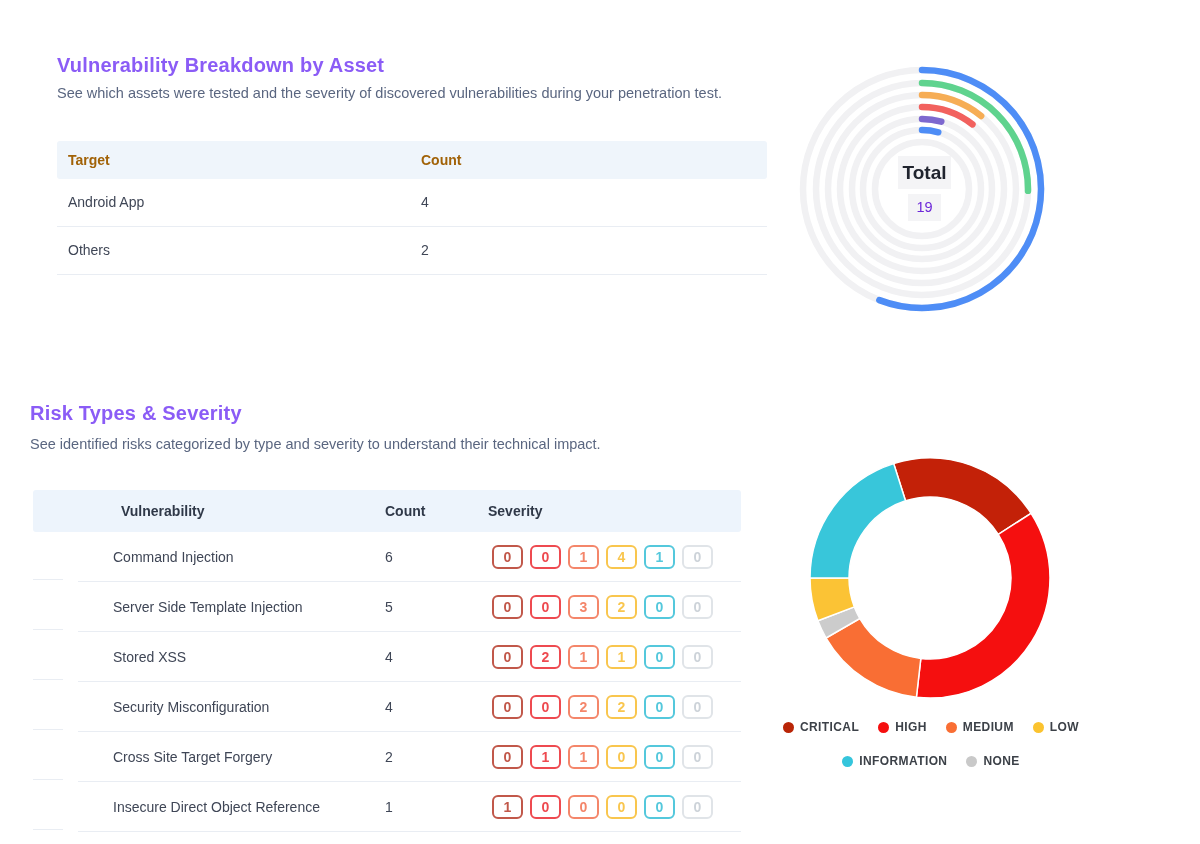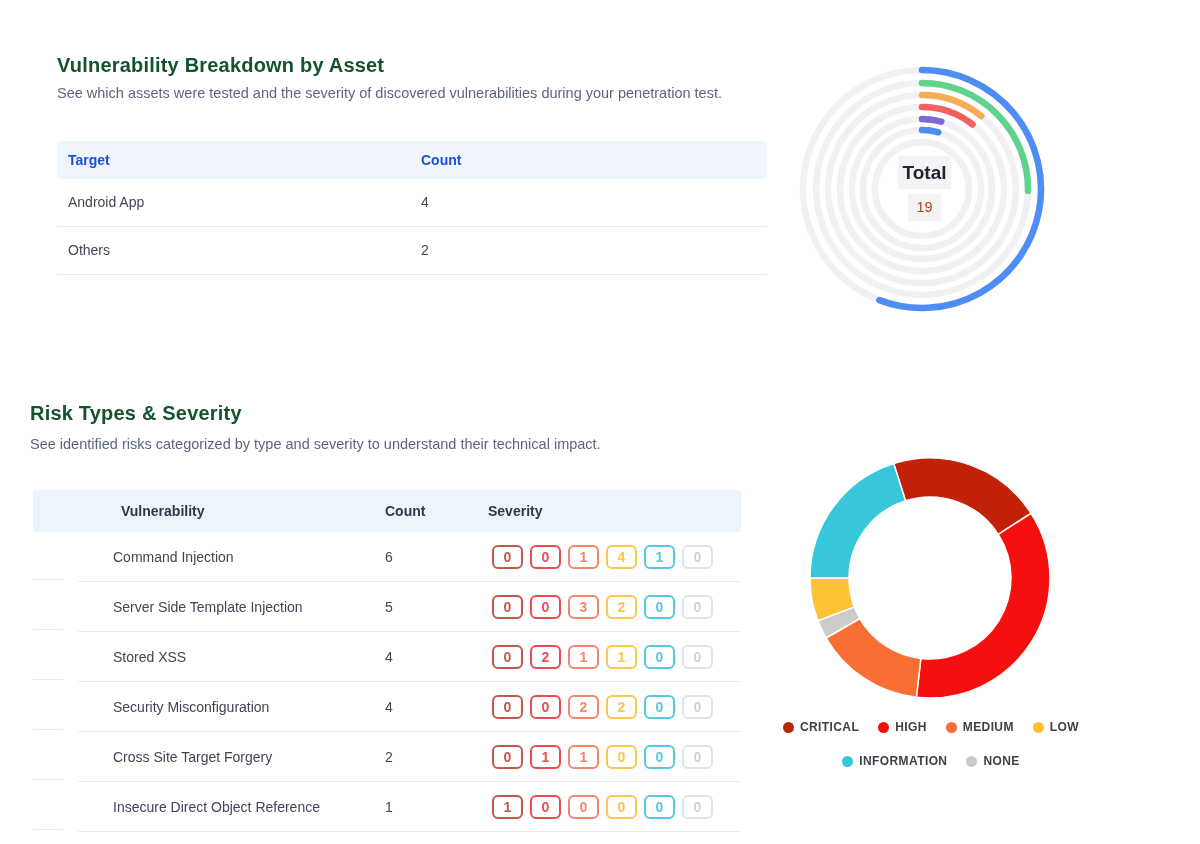--- a/index.html
+++ b/index.html
@@ -1,39 +1,39 @@
 <!DOCTYPE html>
 <html><head>
 <meta charset="utf-8">
 <style>
   html,body{margin:0;padding:0;background:#ffffff;}
   .canvas{position:relative;width:1200px;height:844px;background:#ffffff;overflow:hidden;
           font-family:"Liberation Sans", sans-serif;}
 
-  .section-title{position:absolute;font-size:20px;font-weight:700;color:#14532d;letter-spacing:.2px;}
+  .section-title{position:absolute;font-size:20px;font-weight:700;color:#8b5cf6;letter-spacing:.2px;}
   .section-subtitle{position:absolute;font-size:14.5px;color:#5a6680;}
 
   
   .table1{position:absolute;left:57px;top:141px;width:710px;}
   .t1-header{position:relative;height:38px;background:#eff5fb;border-radius:3px;
-             font-size:14px;font-weight:600;color:#1d4ed8;}
+             font-size:14px;font-weight:600;color:#a16207;}
   .t1-header span{position:absolute;line-height:38px;}
   .t1-h-target{left:11px;}
   .t1-h-count{left:364px;}
   .t1-row{position:relative;height:47px;border-bottom:1px solid #e9edf3;font-size:14px;color:#3f4656;}
   .t1-row span{position:absolute;line-height:47px;}
   .t1-cell-target{left:11px;}
   .t1-cell-count{left:364px;}
 
   
   .ring-chart{position:absolute;left:792px;top:59px;width:260px;height:260px;}
   .ring-total-box{position:absolute;left:898px;top:156px;width:53px;height:33px;background:#f4f4f6;
                   text-align:center;line-height:33px;font-size:19px;font-weight:700;color:#20242e;}
   .ring-num-box{position:absolute;left:908px;top:194px;width:33px;height:27px;background:#f4f4f6;
-                text-align:center;line-height:27px;font-size:14.5px;color:#c2410c;}
+                text-align:center;line-height:27px;font-size:14.5px;color:#6d28d9;}
 
   
   .table2{position:absolute;left:33px;top:490px;width:708px;}
   .t2-header{position:relative;height:42px;background:#edf4fc;border-radius:3px;
              font-size:14px;font-weight:600;color:#2f3848;}
   .t2-header span{position:absolute;line-height:42px;}
   .t2-h-vuln{left:88px;}
   .t2-h-count{left:352px;}
   .t2-h-sev{left:455px;}
   .t2-row{position:relative;height:50px;font-size:14px;color:#3f4656;}

